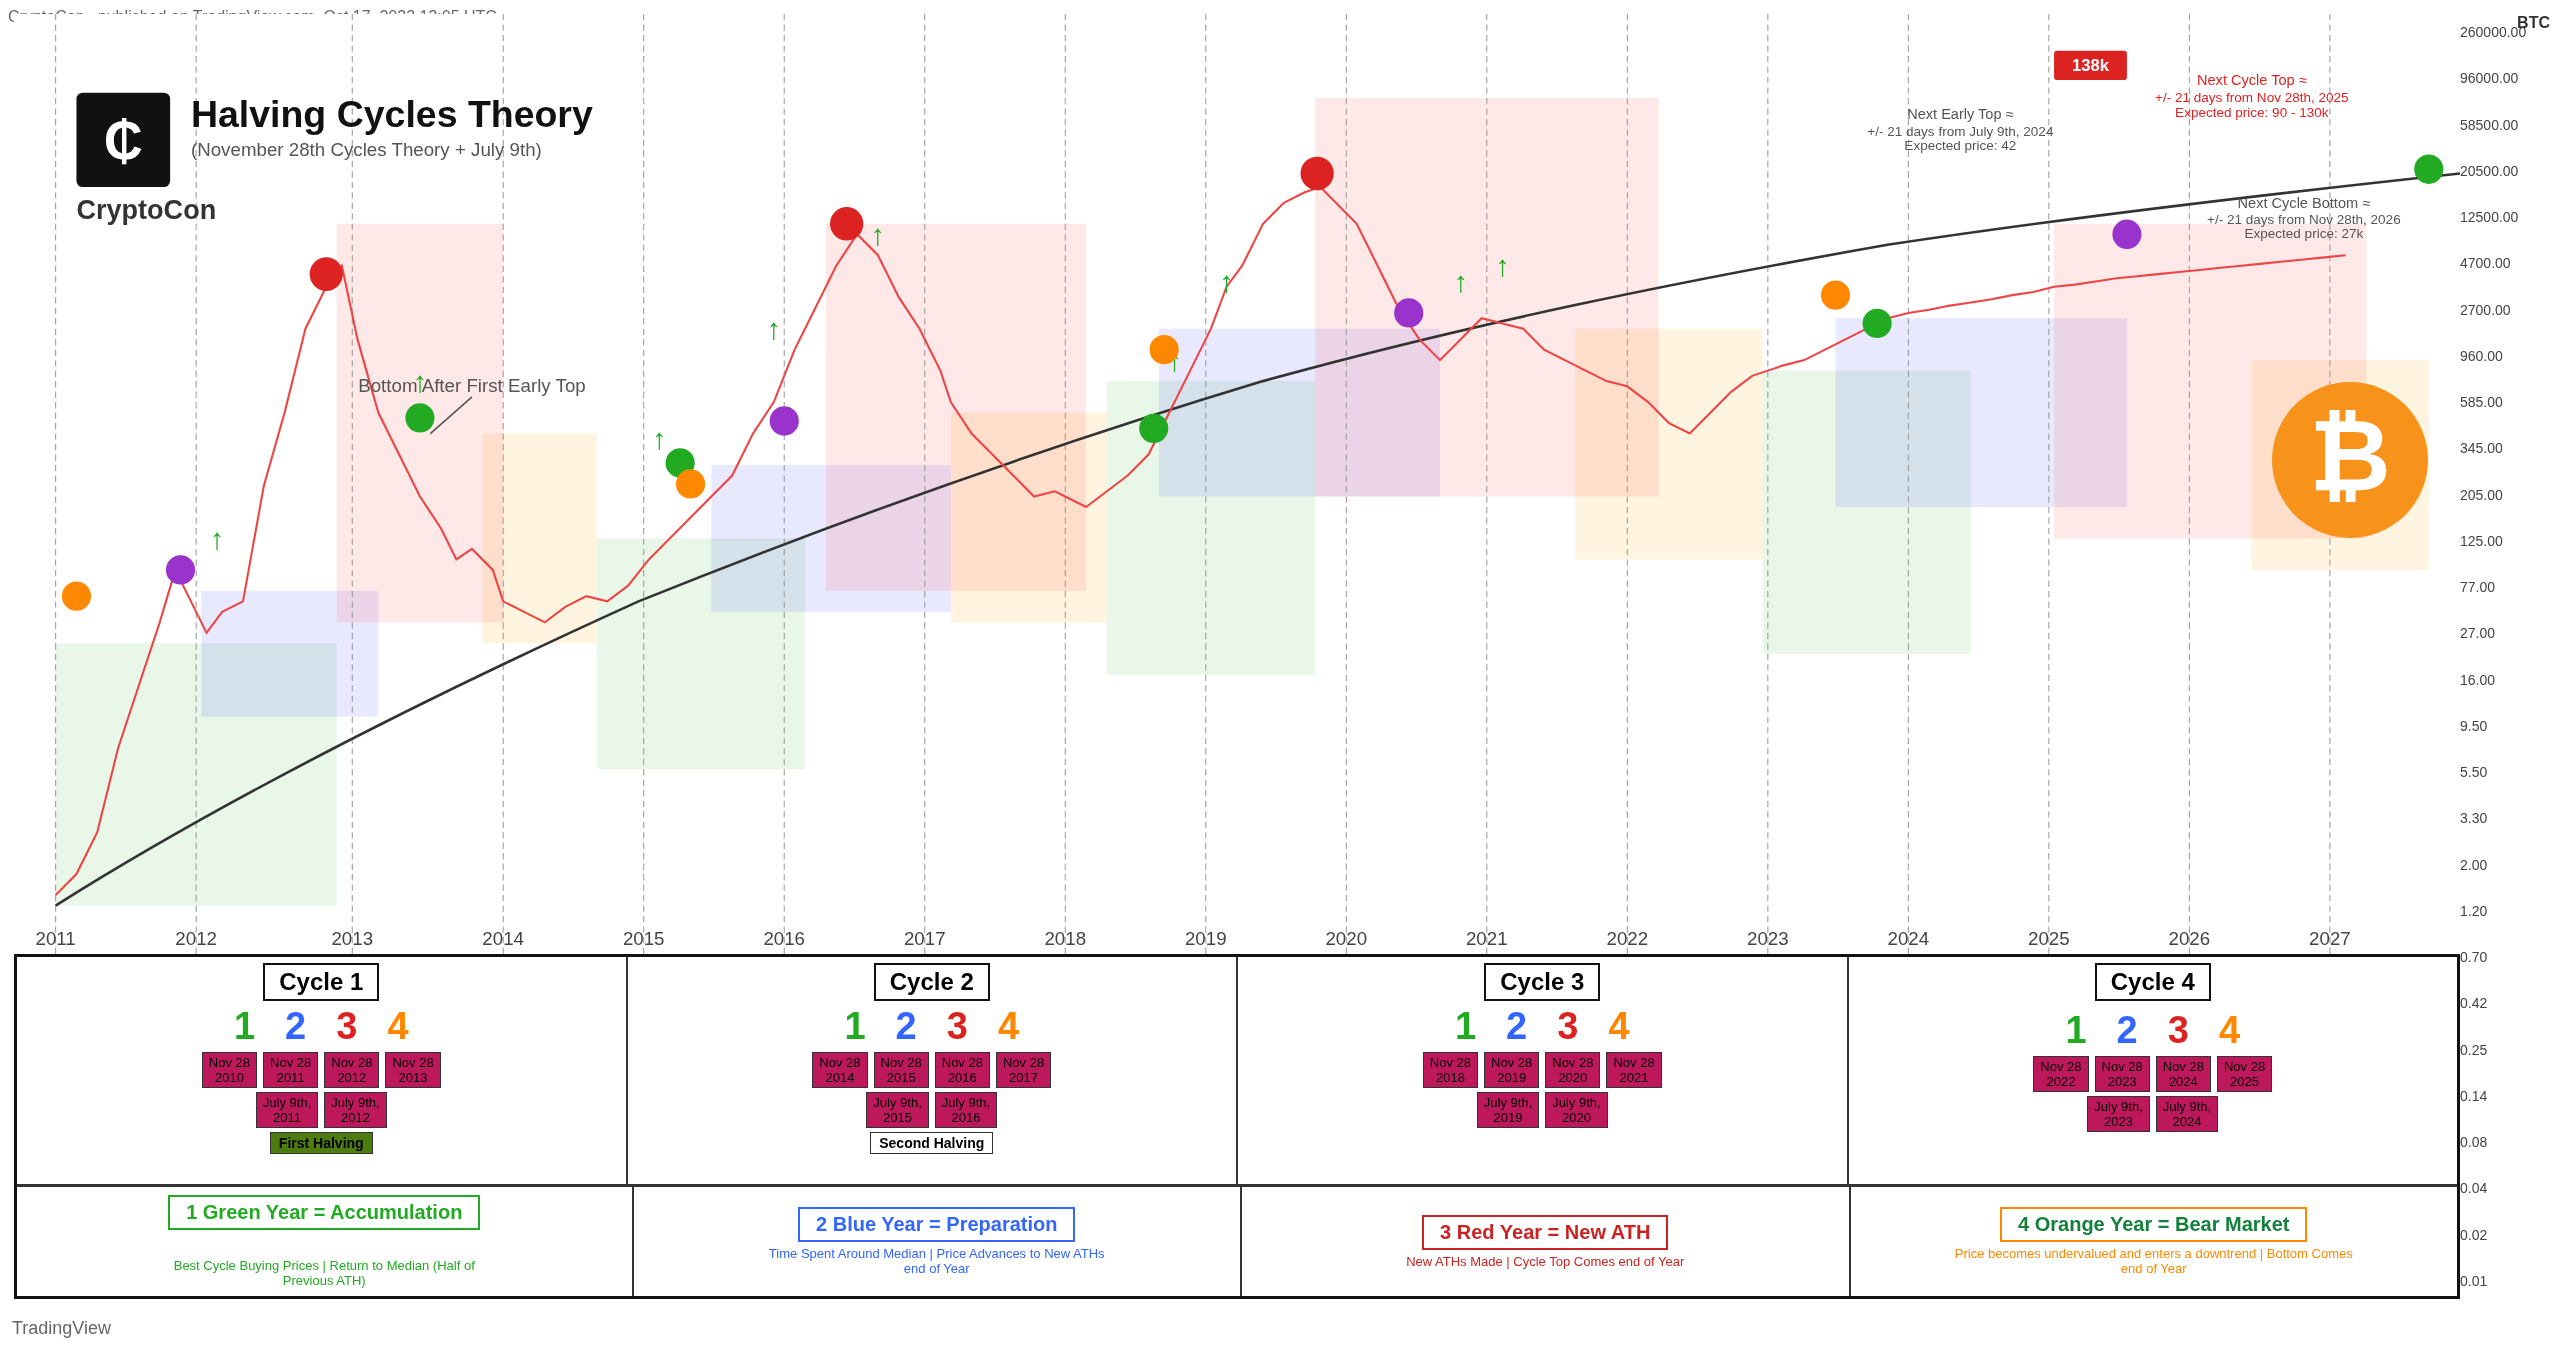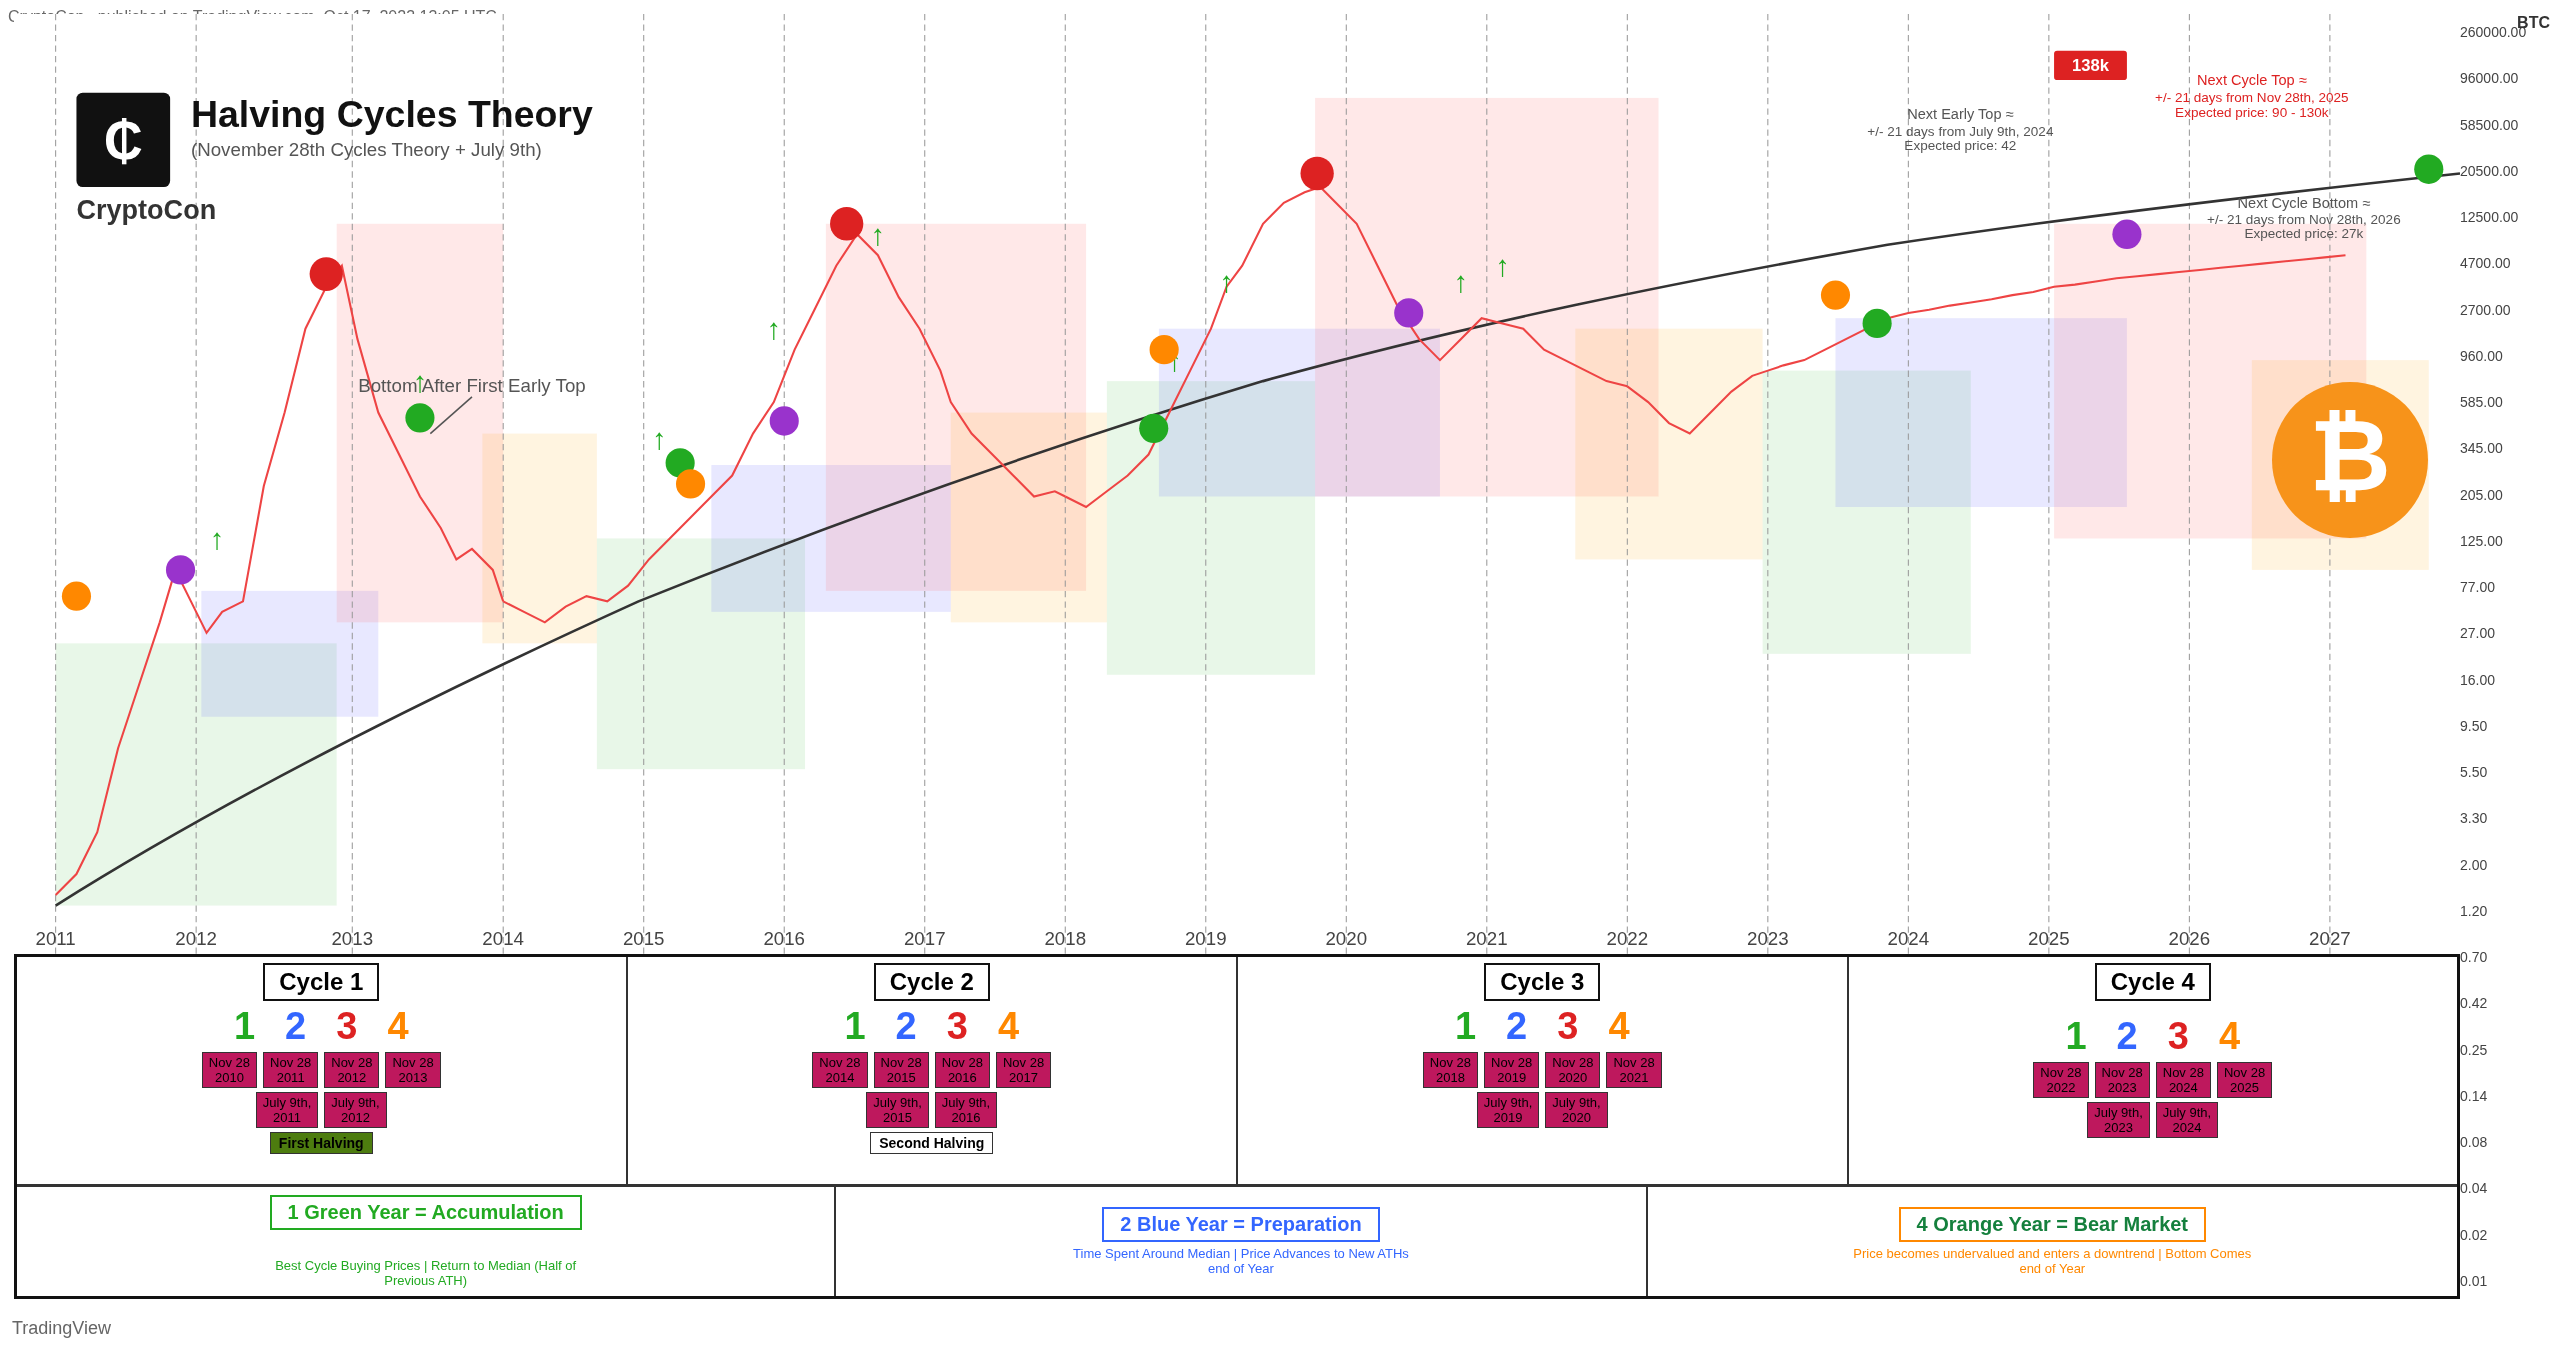--- a/index.html
+++ b/index.html
@@ -405,21 +405,21 @@
           <div class="small-box">Nov 28<br>2020</div>
           <div class="small-box">Nov 28<br>2021</div>
         </div>
         <div style="display:flex; gap:6px; align-items:center;">
           <div class="small-box">July 9th,<br>2019</div>
           <div class="small-box">July 9th,<br>2020</div>
         </div>
       </div>
 
       <div style="flex:1; display:flex; flex-direction:column; align-items:center; padding:6px 4px; position:relative;">
-        <div style="font-size:24px; font-weight:bold; border:2px solid #111; padding:3px 14px; margin-bottom:14px;">Cycle 4</div>
+        <div style="font-size:24px; font-weight:bold; border:2px solid #111; padding:3px 14px; margin-bottom:8px;">Cycle 4</div>
         <div style="display:flex; gap:30px; font-size:38px; font-weight:bold; margin-bottom:4px;">
           <span class="num-green">1</span>
           <span class="num-blue">2</span>
           <span class="num-red">3</span>
           <span class="num-orange">4</span>
         </div>
         <div style="display:flex; gap:6px; flex-wrap:wrap; justify-content:center; margin-bottom:4px;">
           <div class="small-box">Nov 28<br>2022</div>
           <div class="small-box">Nov 28<br>2023</div>
           <div class="small-box">Nov 28<br>2024</div>
@@ -438,20 +438,24 @@
       <div style="flex:1; border-right:2px solid #333; display:flex; flex-direction:column; align-items:center; justify-content:center; padding:8px;gap:24px;">
         <div style="border:2px solid #22aa22; padding:4px 16px; font-size:20px; font-weight:bold; color:#22aa22; margin-bottom:4px;">1 Green Year = Accumulation</div>
         <div style="font-size:13px; color:#22aa22; text-align:center; max-width:340px;">Best Cycle Buying Prices | Return to Median (Half of Previous ATH)</div>
       </div>
 
       <div style="flex:1; border-right:2px solid #333; display:flex; flex-direction:column; align-items:center; justify-content:center; padding:4px;">
         <div style="border:2px solid #3366ff; padding:4px 16px; font-size:20px; font-weight:bold; color:#3366ff; margin-bottom:4px;">2 Blue Year = Preparation</div>
         <div style="font-size:13px; color:#3366ff; text-align:center; max-width:340px;">Time Spent Around Median | Price Advances to New ATHs end of Year</div>
       </div>
 
+      <div style="flex:1; border-right:2px solid #333; display:flex; flex-direction:column; align-items:center; justify-content:center; padding:4px;">
+        <div style="border:2px solid #cc2222; padding:4px 16px; font-size:20px; font-weight:bold; color:#cc2222; margin-bottom:4px;">3 Red Year = New ATH</div>
+        <div style="font-size:13px; color:#cc2222; text-align:center; max-width:340px;">New ATHs Made | Cycle Top Comes end of Year</div>
+      </div>
 
       <div style="flex:1; display:flex; flex-direction:column; align-items:center; justify-content:center; padding:4px;">
         <div style="border:2px solid #ff8800; padding:4px 16px; font-size:20px; font-weight:bold; color:#15803d; margin-bottom:4px;">4 Orange Year = Bear Market</div>
         <div style="font-size:13px; color:#ff8800; text-align:center; max-width:400px;">Price becomes undervalued and enters a downtrend | Bottom Comes end of Year</div>
       </div>
     </div>
   </div>
 
   <div class="tradingview-label">TradingView</div>
 

